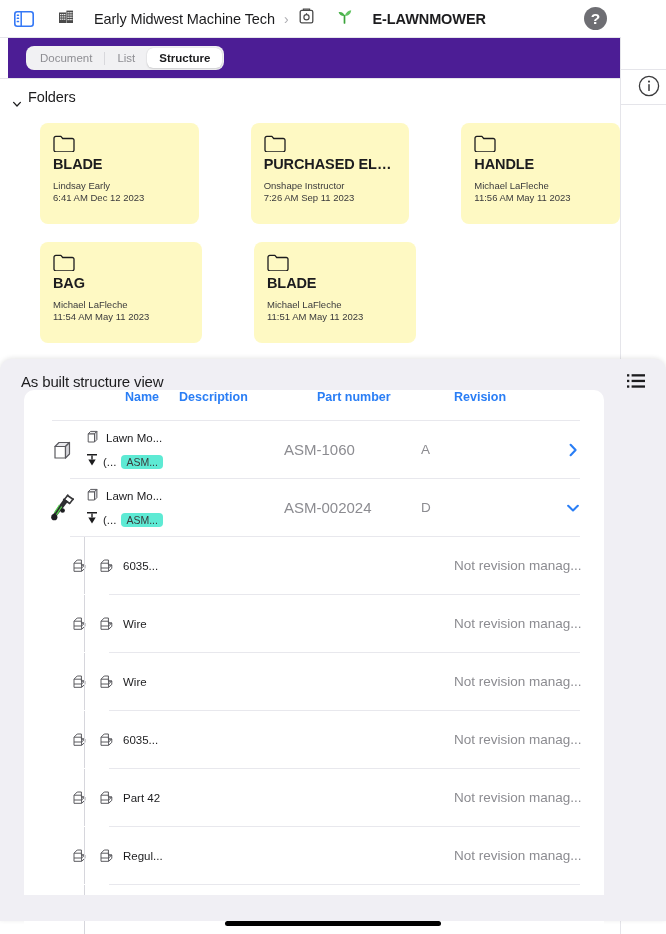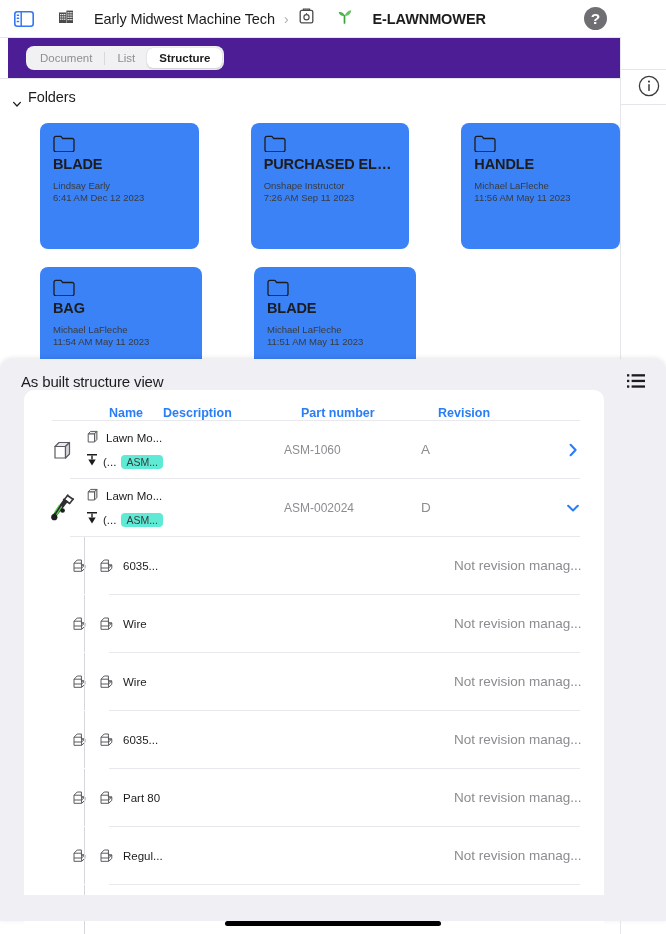--- a/index.html
+++ b/index.html
@@ -47,21 +47,21 @@
 
   
   .content { position:absolute; left:0; top:79px; width:620px; height:281px; background:#ffffff; overflow:hidden; }
   .folders-header { display:flex; align-items:flex-end; gap:6px; padding:10px 0 0 12px; }
   .chev-small { width:10px; height:10px; }
   .folders-title { font-size:14.5px; color:#1c1c1e; letter-spacing:-0.1px; }
 
   .folder-grid { position:relative; margin-top:18px; padding-left:40px; }
   .folder-row { display:flex; gap:52px; margin-bottom:18px; }
   .folder-card {
-    width:162px; height:126px; background:#3b82f6; border-radius:8px;
+    width:162px; height:101px; background:#fef9c3; border-radius:8px;
     padding:12px 13px 0 13px; position:relative; cursor:pointer; overflow:hidden;
   }
   .folder-icon { width:22px; height:17px; margin-bottom:11px; }
   .folder-name { font-size:14.5px; font-weight:700; color:#1c1c1e; letter-spacing:-0.1px;
     white-space:nowrap; overflow:hidden; text-overflow:ellipsis; margin-bottom:8px; }
   .folder-meta { font-size:9.5px; color:#3a3a3c; line-height:12px; }
 
   
   .right-rail { position:absolute; left:620px; top:0; width:46px; height:934px; background:#ffffff; }
   .rail-divider-v { position:absolute; left:620px; top:37px; width:1px; height:897px; background:#e5e5ea; }
@@ -76,38 +76,38 @@
   }
   .sheet-header { display:flex; justify-content:space-between;
     padding:14px 21px 10px 21px; }
   .sheet-title { font-size:15px; color:#1c1c1e; letter-spacing:-0.15px; }
   .list-icon { width:18px; height:16px; cursor:pointer; }
 
   .table-card {
     position:absolute; left:24px; top:31px; width:580px; min-height:531px;
     background:#ffffff; border-radius:10px 10px 0 0; overflow:hidden;
   }
-  .thead { display:flex; align-items:flex-end; height:30px; padding-left:85px; }
+  .thead { display:flex; align-items:flex-start; height:30px; padding-left:85px;margin-left:16px; }
   .th { font-size:12.5px; font-weight:700; color:#2a7ef5; cursor:pointer; }
   .th-name { width:54px; }
   .th-desc { width:138px; }
   .th-part { width:137px; }
   .th-rev  { width:100px; }
   .thead-rule { height:1px; background:#e8e8ed; margin:0 24px 0 28px; }
 
   
   .row-top { display:flex; align-items:center; height:57px; position:relative; padding-left:24px; }
   .thumb { width:32px; height:32px; display:flex; align-items:center; justify-content:center; flex:none; }
   .row-namecol { width:100px; margin-left:6px; display:flex; flex-direction:column; justify-content:center; gap:5px; }
   .nm-line { display:flex; align-items:center; gap:5px; }
   .nm-text { font-size:11.5px; color:#1c1c1e; white-space:nowrap; }
   .nm-sub { font-size:11.5px; color:#1c1c1e; }
   .tag { background:#5eead4; border-radius:4px; padding:1px 5px; font-size:10.5px; color:#3a3a3c; }
   .col-desc { width:98px; }
-  .col-part { width:137px; font-size:12px; color:#8c8c91; }
+  .col-part { width:137px; font-size:15px; color:#8c8c91; }
   .col-rev { width:100px; font-size:13.5px; color:#8c8c91; }
   .row-chevron { position:absolute; right:24px; top:50%; transform:translateY(-50%); width:14px; height:14px; cursor:pointer; }
   .row-rule { height:1px; background:#e8e8ed; margin:0 24px 0 46px; }
 
   
   .row-child { display:flex; align-items:center; height:57px; position:relative; padding-left:30px; }
   .tree-line { position:absolute; left:60px; top:0; width:1px; height:57px; background:#d6d6dc; }
   .child-icons { display:flex; align-items:center; gap:10px; margin-left:17px; }
   .pico { width:17px; height:17px; flex:none; }
   .child-name { font-size:11.5px; color:#1c1c1e; margin-left:8px; white-space:nowrap; }
@@ -515,21 +515,21 @@
               </svg>
           </span>
           <span class="pico">
             <svg width="17" height="17" viewBox="0 0 17 17">
                 <path d="M3 6.2 L6.2 3 L10.4 3 L10.4 8 L13.8 8 L13.8 11.4 L10.6 14.3 L3 14.3 Z" fill="#ffffff" stroke="#5a5a5f" stroke-width="1"></path>
                 <path d="M10.4 8 L13.8 8 L10.6 11 L10.6 14.3" fill="none" stroke="#5a5a5f" stroke-width="1"></path>
                 <path d="M3 6.2 L10.6 6.2 L10.6 11 L3 11" fill="none" stroke="#5a5a5f" stroke-width="1"></path>
               </svg>
           </span>
         </div>
-        <span class="child-name">Part 80</span>
+        <span class="child-name">Part 42</span>
         <span class="child-norev">Not revision manag...</span>
       </div>
       <div class="child-rule"></div>
 
       <div class="row-child">
         <span class="tree-line"></span>
         <div class="child-icons">
           <span class="pico">
             <svg width="17" height="17" viewBox="0 0 17 17">
                 <path d="M3 6.2 L6.2 3 L10.4 3 L10.4 8 L13.8 8 L13.8 11.4 L10.6 14.3 L3 14.3 Z" fill="#ffffff" stroke="#5a5a5f" stroke-width="1"></path>

